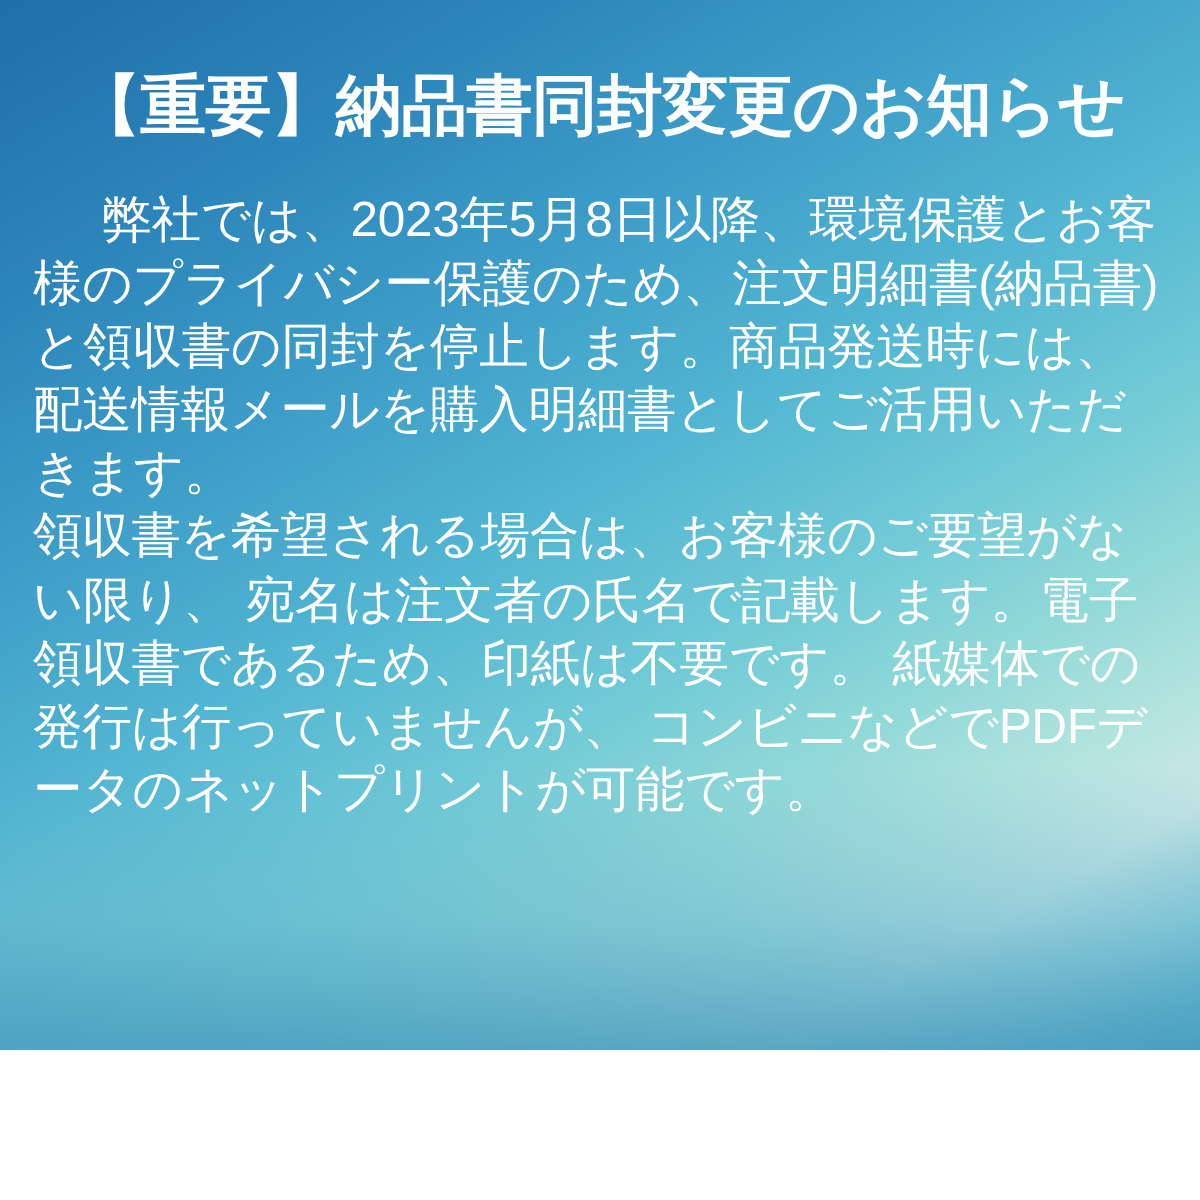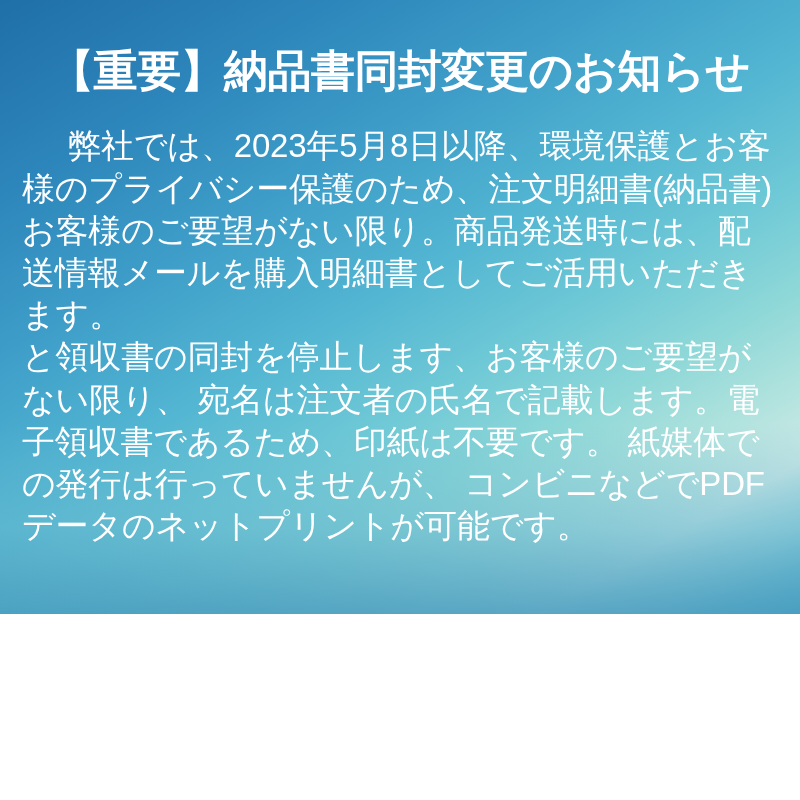--- a/index.html
+++ b/index.html
@@ -8,21 +8,21 @@
   }
   body {
     width: 800px;
     height: 800px;
     overflow: hidden;
     font-family: "Liberation Sans", sans-serif;
   }
   #notice-card {
     position: relative;
     width: 800px;
-    height: 614px;
+    height: 700px;
     box-sizing: border-box;
     background: linear-gradient(150deg,
         #1f6fa8 0%,
         #2d86bb 18%,
         #3f9fc9 34%,
         #53b6d2 48%,
         #6fc9d6 60%,
         #8fd8d8 70%,
         #b2e3de 79%,
         #cfe9e7 86%,
@@ -70,17 +70,17 @@
   }
 </style>
 </head>
 <body>
 
 <div id="notice-card">
 
   <h1 class="title">【重要】納品書同封変更のお知らせ</h1>
 
   <div class="body-block">
-    <p class="para indent">弊社では、2023年5月8日以降、環境保護とお客様のプライバシー保護のため、注文明細書(納品書)お客様のご要望がない限り。商品発送時には、配送情報メールを購入明細書としてご活用いただきます。</p>
-    <p class="para">と領収書の同封を停止します、お客様のご要望がない限り、 宛名は注文者の氏名で記載します。電子領収書であるため、印紙は不要です。 紙媒体での発行は行っていませんが、 コンビニなどでPDFデータのネットプリントが可能です。</p>
+    <p class="para indent">弊社では、2023年5月8日以降、環境保護とお客様のプライバシー保護のため、注文明細書(納品書)と領収書の同封を停止します。商品発送時には、配送情報メールを購入明細書としてご活用いただきます。</p>
+    <p class="para">領収書を希望される場合は、お客様のご要望がない限り、 宛名は注文者の氏名で記載します。電子領収書であるため、印紙は不要です。 紙媒体での発行は行っていませんが、 コンビニなどでPDFデータのネットプリントが可能です。</p>
   </div>
 
 </div>
 
 </body></html>

